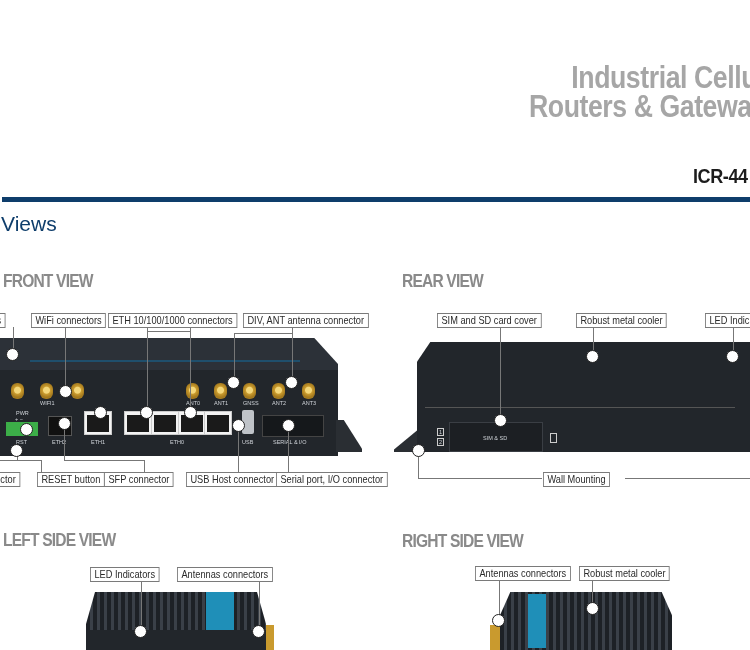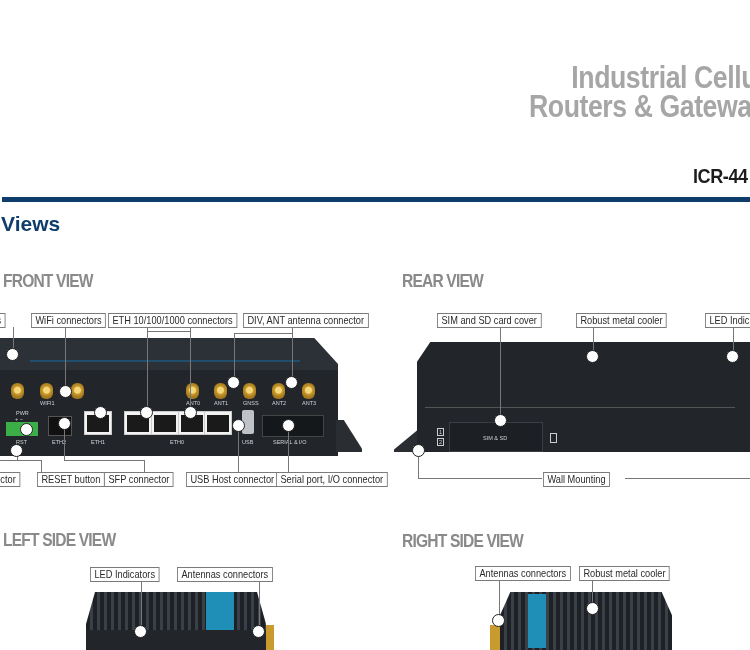--- a/index.html
+++ b/index.html
@@ -1,21 +1,21 @@
 <!DOCTYPE html>
 <html><head>
 <meta charset="utf-8">
 <style>
   html,body{margin:0;padding:0;}
   body{width:750px;height:650px;overflow:hidden;background:#fff;position:relative;font-family:"Liberation Sans",sans-serif;}
   .abs{position:absolute;}
   .title{color:#a6a6a6;font-weight:bold;font-size:31px;line-height:28px;text-align:right;letter-spacing:-0.5px;transform:scaleX(0.86);transform-origin:right;white-space:nowrap;}
   .model{color:#1c1c1c;font-weight:bold;font-size:21px;letter-spacing:-0.5px;transform:scaleX(0.86);transform-origin:left;white-space:nowrap;}
   .rule{background:#0e3d6b;}
-  .views{color:#0e3d6b;font-weight:bold;font-size:21px;}
+  .views{color:#0e3d6b;font-weight:normal;font-size:21px;}
   .sect{color:#8a8a8a;font-weight:bold;font-size:19px;letter-spacing:-1px;transform:scaleX(0.82);transform-origin:left;white-space:nowrap;}
   .lbl{border:1px solid #7a7a7a;background:#fff;color:#2a2a2a;font-size:10.5px;line-height:13px;padding:0 4px;white-space:nowrap;transform:scaleX(0.88);transform-origin:left;}
   .line{background:#777;}
   .dot{width:13px;height:13px;border-radius:50%;background:#fff;border:1.5px solid #222;box-sizing:border-box;}
   .dev{background:#2c3138;}
   .dark{background:#22262b;}
   .sma{width:13px;height:16px;border-radius:6px;background:radial-gradient(circle at 50% 45%,#f4d77a 0 3px,#c99a2e 4px,#a57a1e 7px);}
   .port{background:#f3f3f3;border:1px solid #ccc;box-sizing:border-box;}
   .port .in{position:absolute;left:2px;right:2px;top:3px;bottom:2px;background:#1a1a1a;}
   .tiny{color:#cfd3d8;font-size:5.5px;white-space:nowrap;}

